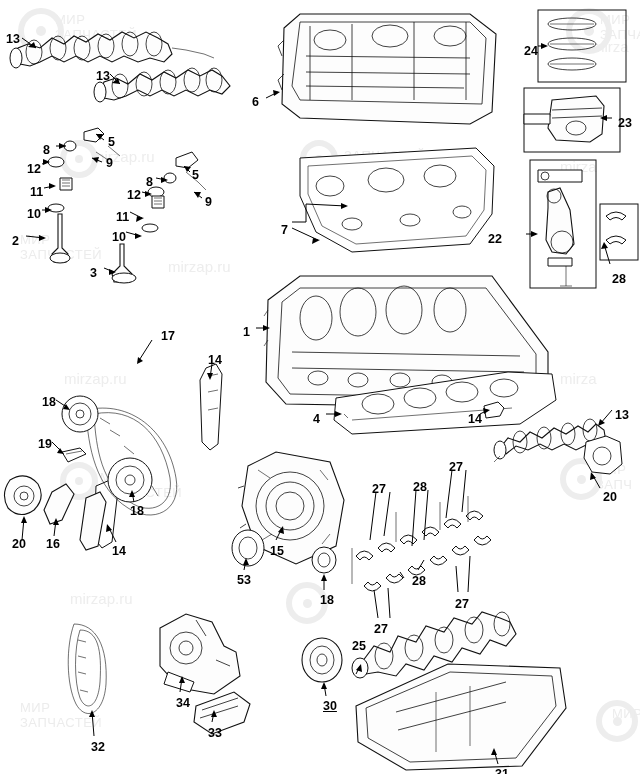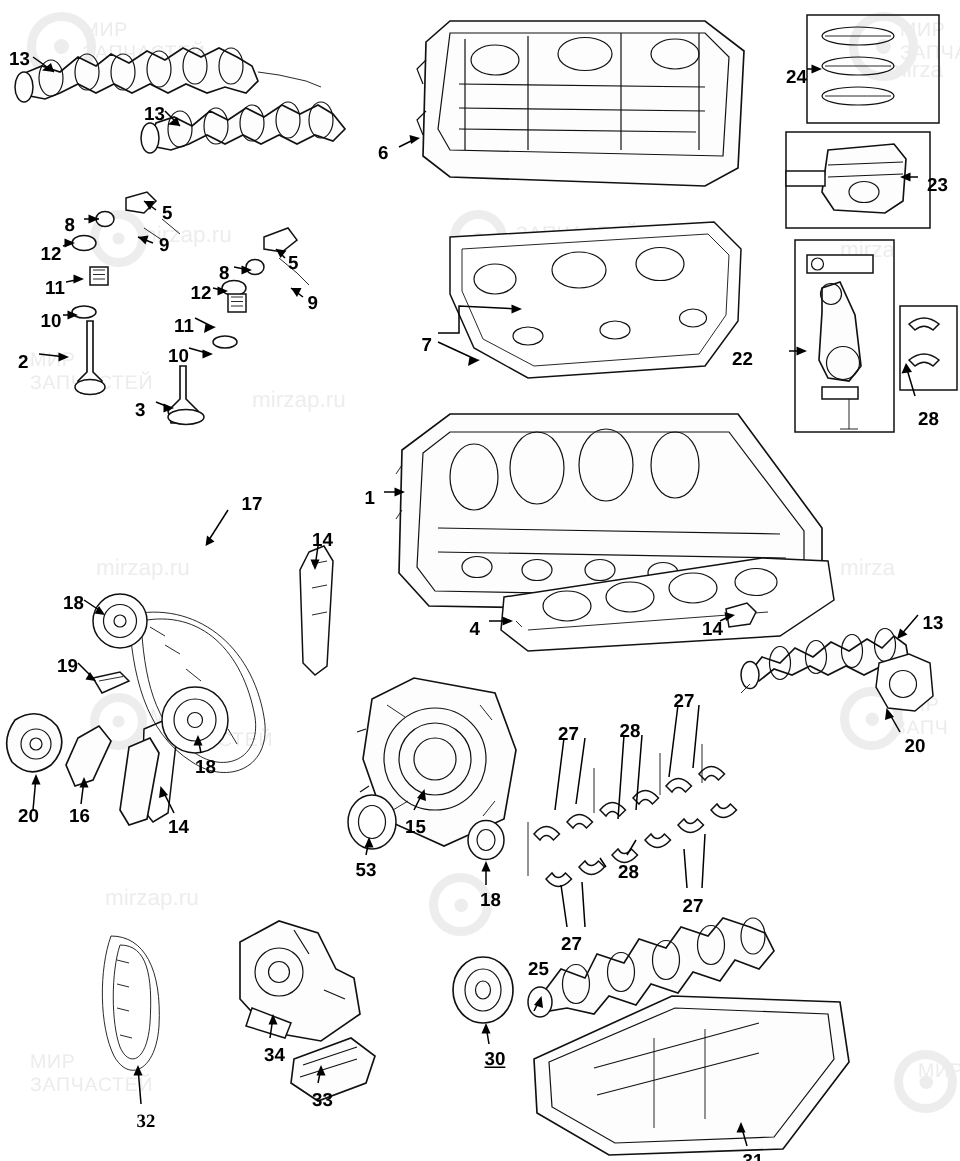--- a/index.html
+++ b/index.html
@@ -476,17 +476,17 @@
       <div class="callout" style="left: 270px; top: 545px;">15</div>
       <div class="callout" style="left: 237px; top: 574px;">53</div>
       <div class="callout" style="left: 320px; top: 594px;">18</div>
       <div class="callout" style="left: 412px; top: 575px;">28</div>
       <div class="callout" style="left: 455px; top: 598px;">27</div>
       <div class="callout" style="left: 374px; top: 623px;">27</div>
       <div class="callout" style="left: 352px; top: 640px;">25</div>
       <div class="callout" style="left: 323px; top: 700px; text-decoration: underline;">30</div>
       <div class="callout" style="left: 176px; top: 697px;">34</div>
       <div class="callout" style="left: 208px; top: 727px;">33</div>
-      <div class="callout" style="left: 91px; top: 741px; font-family: Liberation Serif, serif;">32</div>
+      <div class="callout" style="left: 91px; top: 741px;">32</div>
       <div class="callout" style="left: 495px; top: 768px;">31</div>
     </div>
 
 </div>
 
 </body></html>

